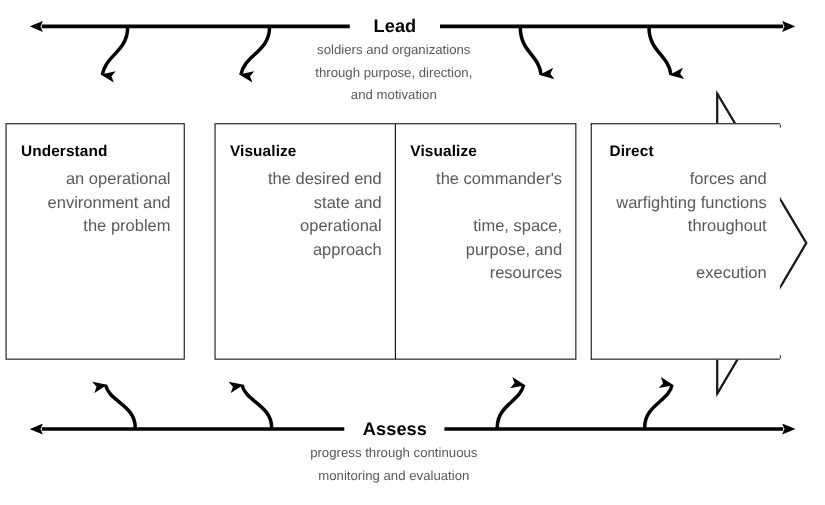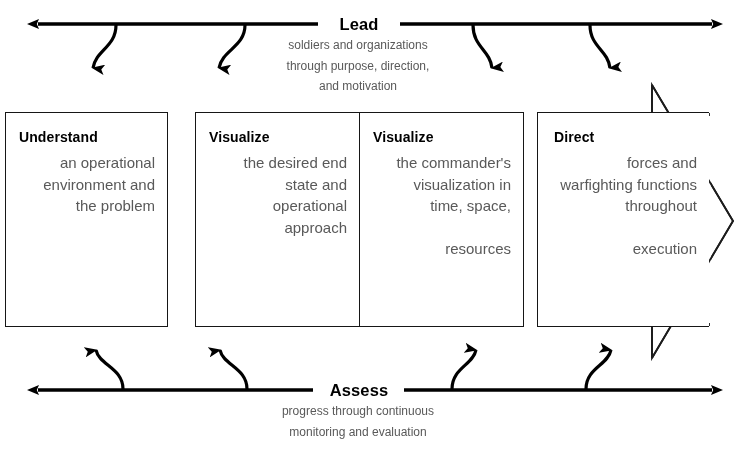--- a/index.html
+++ b/index.html
@@ -178,23 +178,23 @@
       <span>state and</span><br>
       <span>operational</span><br>
       <span>approach</span>
     </p>
   </div>
 
   <div class="phase-box" id="box-describe">
     <p class="phase-title">Visualize</p>
     <p class="phase-desc">
       <span>the commander's</span><br>
-      <span>visualization in</span><br>
+      <br>
       <span>time, space,</span><br>
-      <br>
+      <span>purpose, and</span><br>
       <span>resources</span>
     </p>
   </div>
 
   <div class="phase-box" id="box-direct">
     <p class="phase-title">Direct</p>
     <p class="phase-desc">
       <span>forces and</span><br>
       <span>warfighting functions</span><br>
       <span>throughout</span><br>

